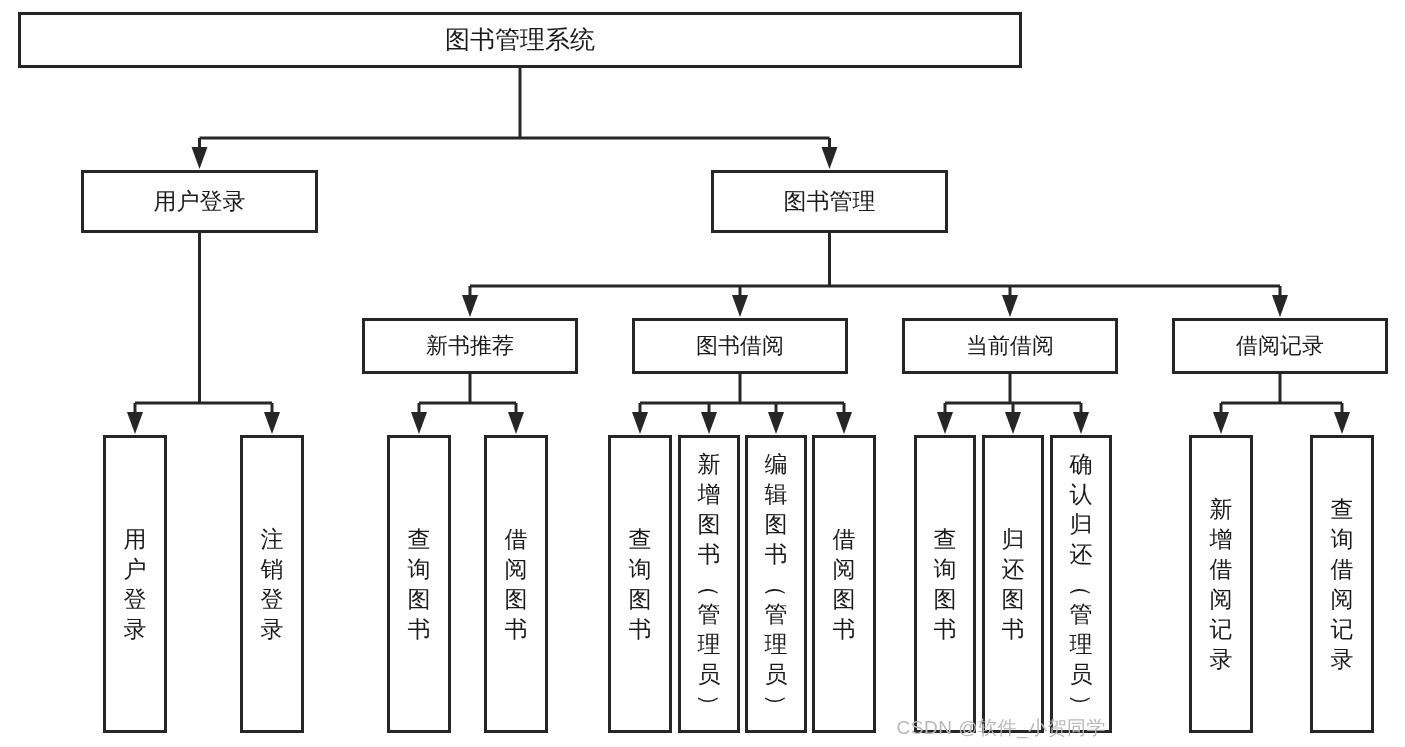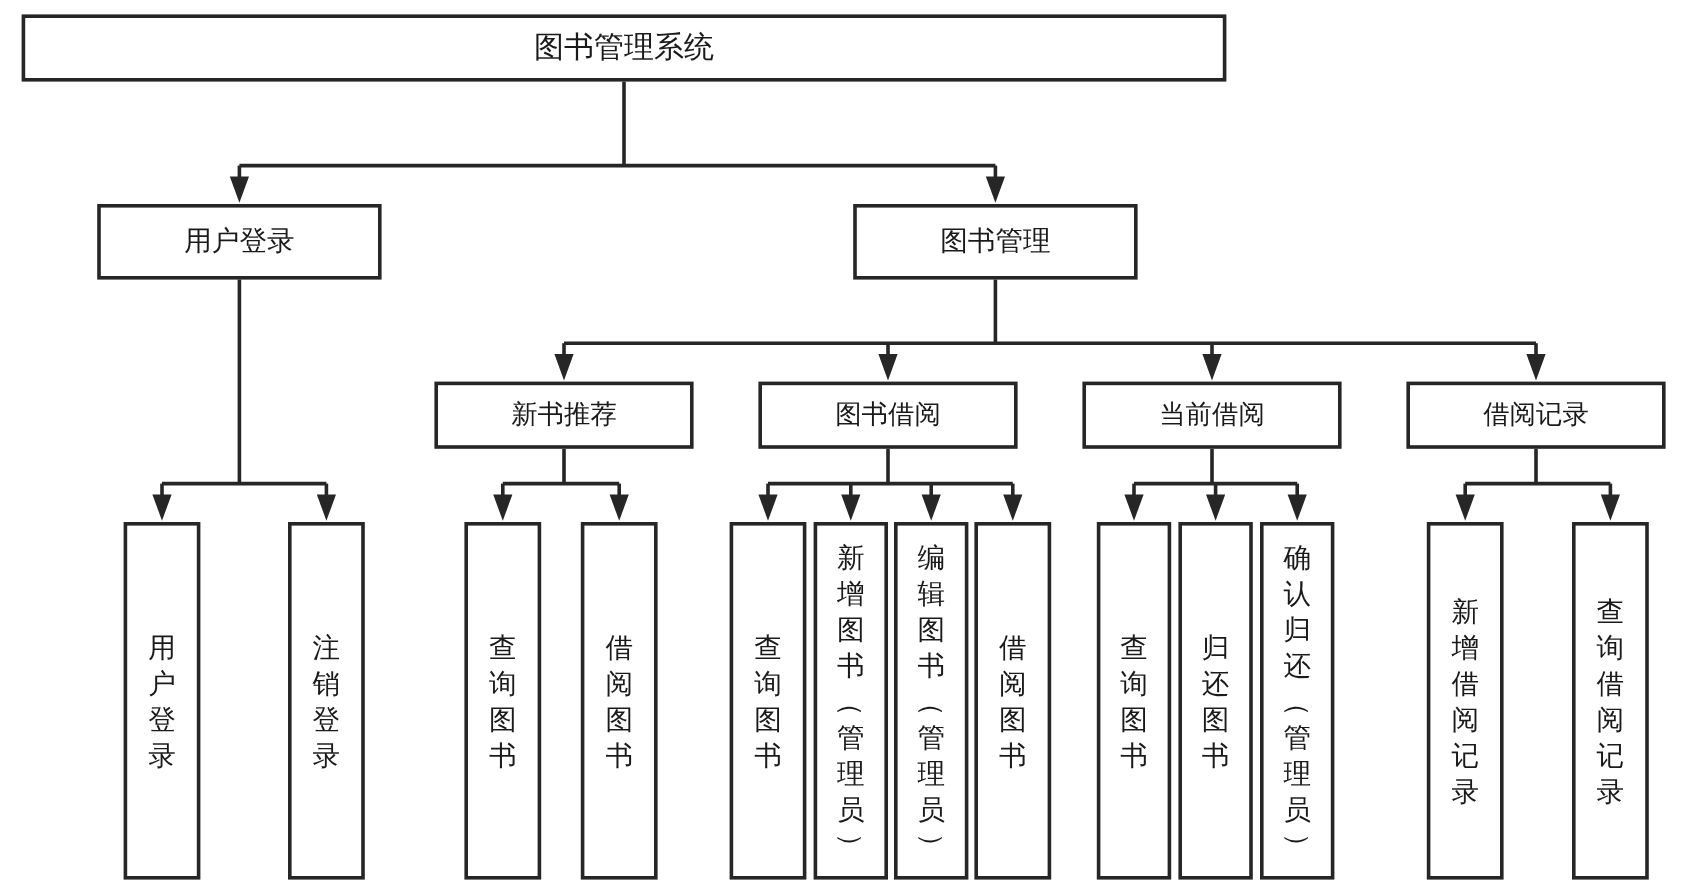--- a/index.html
+++ b/index.html
@@ -233,13 +233,14 @@
           <text x="1342" y="517.4" class="leaf-char">查</text>
           <text x="1342" y="547.4" class="leaf-char">询</text>
           <text x="1342" y="577.4" class="leaf-char">借</text>
           <text x="1342" y="607.4" class="leaf-char">阅</text>
           <text x="1342" y="637.4" class="leaf-char">记</text>
           <text x="1342" y="667.4" class="leaf-char">录</text>
           <title>查询借阅记录</title>
         </g>
       </g>
   </svg>
+  <div class="watermark">CSDN @软件_小贺同学</div>
 </div>
 
 </body></html>

